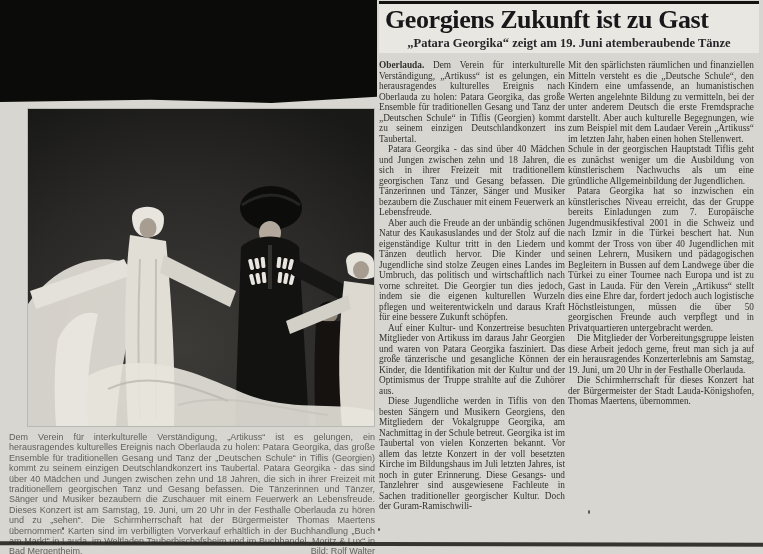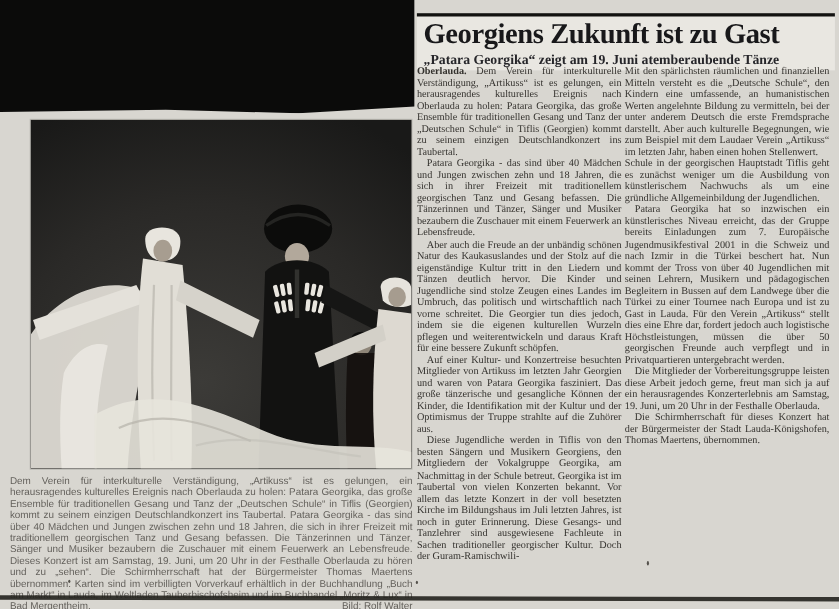--- a/index.html
+++ b/index.html
@@ -12,32 +12,32 @@
     font-family:"Liberation Serif","DejaVu Serif",serif;
   }
   
   .dark-block{
     position:absolute;left:0;top:0;width:377px;height:104px;
     background:#0b0b0a;
     clip-path:polygon(0 0,100% 0,100% 93%,72% 99%,40% 96%,0 98%);
   }
   
   .headline-box{
-    position:absolute;left:379px;top:12px;width:380px;height:52px;
+    position:absolute;left:379px;top:1px;width:380px;height:52px;
     background:#e9e7e1;
     border-top:3px solid #121210;
     padding:2px 6px 0 6px;box-sizing:border-box;
   }
   .headline-title{
     font-size:26px;font-weight:bold;color:#18181a;
     letter-spacing:-0.4px;line-height:28px;white-space:nowrap;
   }
   .headline-sub{
     font-size:12.5px;font-weight:bold;color:#26262a;
-    margin-top:2px;white-space:nowrap;
+    margin-top:2px;white-space:nowrap;text-align:center;
   }
   
   .article{
     position:absolute;left:379px;top:60px;width:384px;height:482px;
     display:flex;gap:3px;
     color:#34322e;
   }
   .col{width:186px;font-size:9.3px;line-height:10.5px;text-align:justify;}
   .col p{margin:0;}
   .col p + p{text-indent:9px;}
@@ -147,21 +147,21 @@
   <div class="caption">
     <span>Dem Verein für interkulturelle Verständigung, „Artikuss“ ist es gelungen, ein herausragendes kulturelles Ereignis nach Oberlauda zu holen: Patara Georgika, das große Ensemble für traditionellen Gesang und Tanz der „Deutschen Schule“ in Tiflis (Georgien) kommt zu seinem einzigen Deutschlandkonzert ins Taubertal. Patara Georgika - das sind über 40 Mädchen und Jungen zwischen zehn und 18 Jahren, die sich in ihrer Freizeit mit traditionellem georgischen Tanz und Gesang befassen. Die Tänzerinnen und Tänzer, Sänger und Musiker bezaubern die Zuschauer mit einem Feuerwerk an Lebensfreude. Dieses Konzert ist am Samstag, 19. Juni, um 20 Uhr in der Festhalle Oberlauda zu hören und zu „sehen“. Die Schirmherrschaft hat der Bürgermeister Thomas Maertens übernommen. Karten sind im verbilligten Vorverkauf erhältlich in der Buchhandlung „Buch am Markt“ in Lauda, im Weltladen Tauberbischofsheim und im Buchhandel „Moritz &amp; Lux“ in Bad Mergentheim.</span>
     <span class="credit">Bild: Rolf Walter</span>
   </div>
 
   <div class="article">
     <div class="col">
       <p><span class="dateline">Oberlauda.</span> <span>Dem Verein für interkulturelle Verständigung, „Artikuss“ ist es gelungen, ein herausragendes kulturelles Ereignis nach Oberlauda zu holen: Patara Georgika, das große Ensemble für traditionellen Gesang und Tanz der „Deutschen Schule“ in Tiflis (Georgien) kommt zu seinem einzigen Deutschlandkonzert ins Taubertal.</span></p>
       <p>Patara Georgika - das sind über 40 Mädchen und Jungen zwischen zehn und 18 Jahren, die sich in ihrer Freizeit mit traditionellem georgischen Tanz und Gesang befassen. Die Tänzerinnen und Tänzer, Sänger und Musiker bezaubern die Zuschauer mit einem Feuerwerk an Lebensfreude.</p>
       <p>Aber auch die Freude an der unbändig schönen Natur des Kaukasuslandes und der Stolz auf die eigenständige Kultur tritt in den Liedern und Tänzen deutlich hervor. Die Kinder und Jugendliche sind stolze Zeugen eines Landes im Umbruch, das politisch und wirtschaftlich nach vorne schreitet. Die Georgier tun dies jedoch, indem sie die eigenen kulturellen Wurzeln pflegen und weiterentwickeln und daraus Kraft für eine bessere Zukunft schöpfen.</p>
-      <p>Auf einer Kultur- und Konzertreise besuchten Mitglieder von Artikuss im letzten Jahr Georgien und waren von Patara Georgika fasziniert. Das große tänzerische und gesangliche Können der Kinder, die Identifikation mit der Kultur und der Optimismus der Truppe strahlte auf die Zuhörer aus.</p>
+      <p>Auf einer Kultur- und Konzertreise besuchten Mitglieder von Artikuss im daraus Jahr Georgien und waren von Patara Georgika fasziniert. Das große tänzerische und gesangliche Können der Kinder, die Identifikation mit der Kultur und der Optimismus der Truppe strahlte auf die Zuhörer aus.</p>
       <p>Diese Jugendliche werden in Tiflis von den besten Sängern und Musikern Georgiens, den Mitgliedern der Vokalgruppe Georgika, am Nachmittag in der Schule betreut. Georgika ist im Taubertal von vielen Konzerten bekannt. Vor allem das letzte Konzert in der voll besetzten Kirche im Bildungshaus im Juli letzten Jahres, ist noch in guter Erinnerung. Diese Gesangs- und Tanzlehrer sind ausgewiesene Fachleute in Sachen traditioneller georgischer Kultur. Doch der Guram-Ramischwili-</p>
     </div>
     <div class="col">
       <p>Mit den spärlichsten räumlichen und finanziellen Mitteln versteht es die „Deutsche Schule“, den Kindern eine umfassende, an humanistischen Werten angelehnte Bildung zu vermitteln, bei der unter anderem Deutsch die erste Fremdsprache darstellt. Aber auch kulturelle Begegnungen, wie zum Beispiel mit dem Laudaer Verein „Artikuss“ im letzten Jahr, haben einen hohen Stellenwert.</p>
       <p style="text-indent:0;">Schule in der georgischen Hauptstadt Tiflis geht es zunächst weniger um die Ausbildung von künstlerischem Nachwuchs als um eine gründliche Allgemeinbildung der Jugendlichen.</p>
       <p>Patara Georgika hat so inzwischen ein künstlerisches Niveau erreicht, das der Gruppe bereits Einladungen zum 7. Europäische Jugendmusikfestival 2001 in die Schweiz und nach Izmir in die Türkei beschert hat. Nun kommt der Tross von über 40 Jugendlichen mit seinen Lehrern, Musikern und pädagogischen Begleitern in Bussen auf dem Landwege über die Türkei zu einer Tournee nach Europa und ist zu Gast in Lauda. Für den Verein „Artikuss“ stellt dies eine Ehre dar, fordert jedoch auch logistische Höchstleistungen, müssen die über 50 georgischen Freunde auch verpflegt und in Privatquartieren untergebracht werden.</p>
       <p>Die Mitglieder der Vorbereitungsgruppe leisten diese Arbeit jedoch gerne, freut man sich ja auf ein herausragendes Konzerterlebnis am Samstag, 19. Juni, um 20 Uhr in der Festhalle Oberlauda.</p>
       <p>Die Schirmherrschaft für dieses Konzert hat der Bürgermeister der Stadt Lauda-Königshofen, Thomas Maertens, übernommen.</p>
     </div>
   </div>

